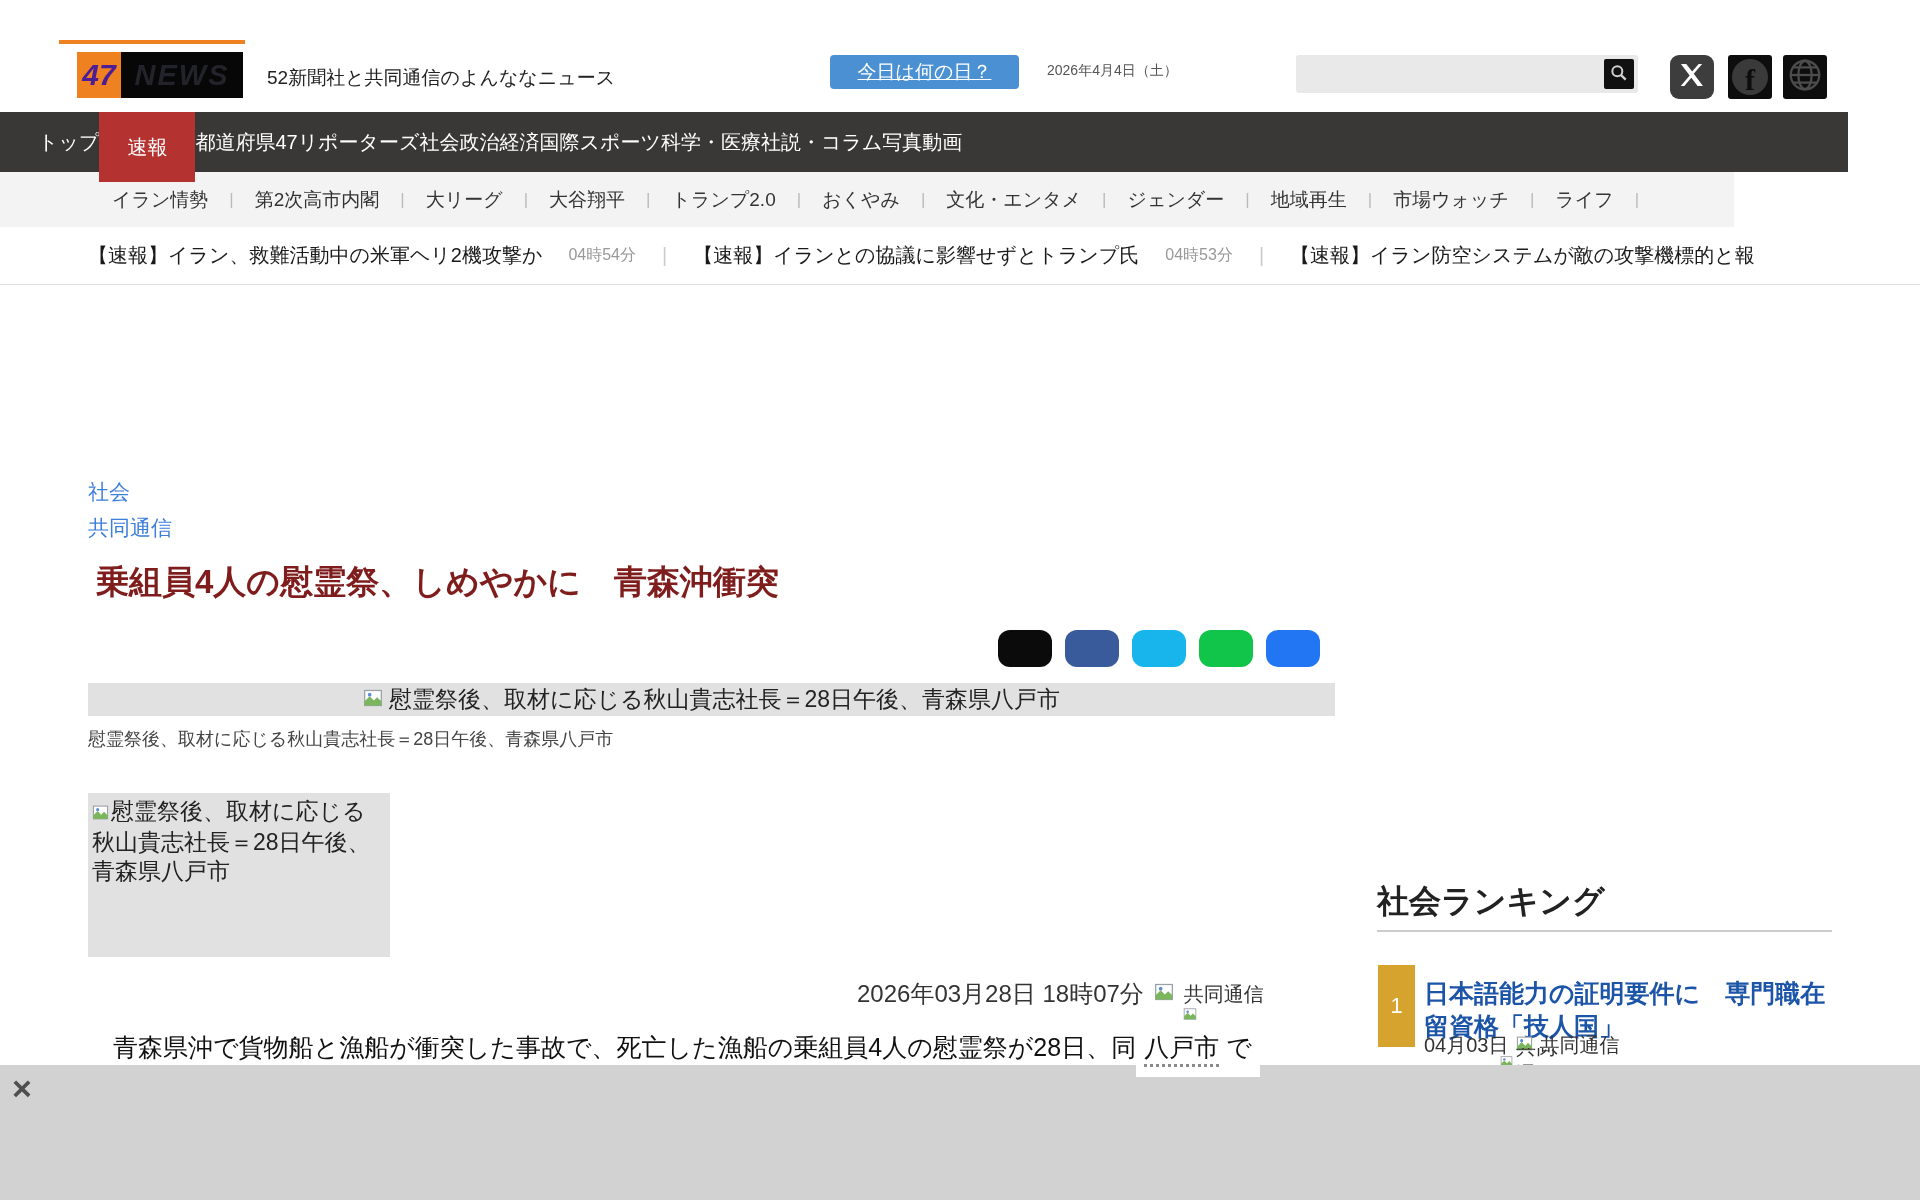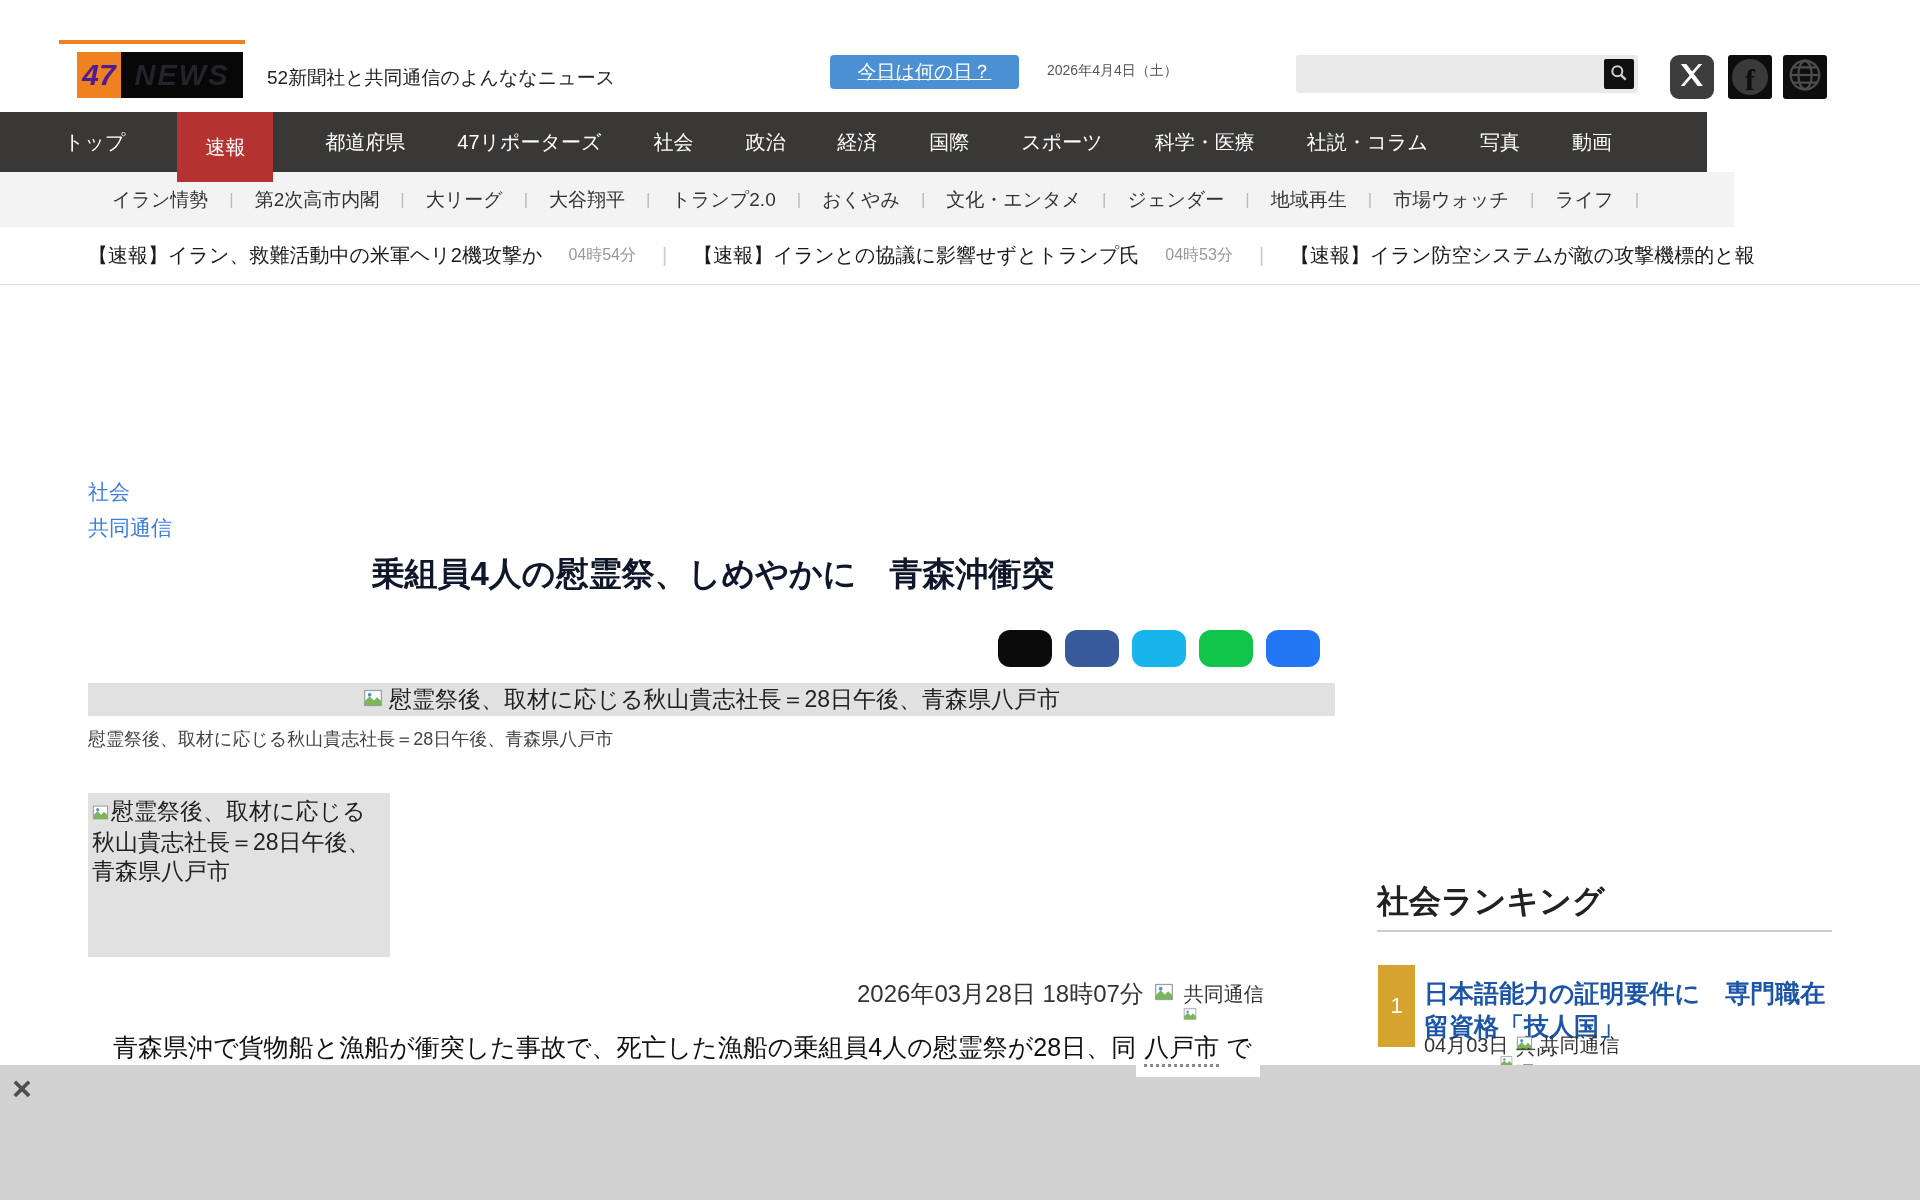--- a/index.html
+++ b/index.html
@@ -24,42 +24,42 @@
   .search-btn{position:absolute;right:4px;top:4px;width:30px;height:30px;background:#101010;border:none;border-radius:2px;
            display:flex;align-items:center;justify-content:center;cursor:pointer;}
   .sns{position:absolute;top:55px;width:44px;height:44px;display:flex;align-items:center;justify-content:center;}
   .sns-x{left:1670px;background:#3d3d3d;border-radius:9px;}
   .sns-fb{left:1728px;background:#0d0d0d;border-radius:3px;}
   .sns-globe{left:1783px;background:#0d0d0d;border-radius:3px;}
   .fb-circle{width:36px;height:36px;border-radius:50%;background:#3a3a3a;display:flex;align-items:flex-end;justify-content:center;overflow:hidden;}
   .fb-f{color:#0d0d0d;font-weight:bold;font-size:30px;line-height:30px;font-family:"Liberation Serif",serif;}
 
   
-  .mainnav{position:absolute;left:0;top:112px;width:1707px;height:60px;background:#393836;z-index:5;
-           display:flex;align-items:center;justify-content:space-between;padding:0 95px 0 64px;box-sizing:border-box;}
+  .mainnav{position:absolute;left:0;top:112px;width:1848px;height:60px;background:#393836;z-index:5;
+           display:flex;align-items:center;padding:0 95px 0 38px;box-sizing:border-box;}
   .nav-item{color:#fff;font-size:20px;height:60px;line-height:60px;white-space:nowrap;}
   .nav-item.active{background:#b43331;height:70px;line-height:70px;padding:0 28px;margin-top:10px;}
 
   
   .subnav{position:absolute;left:0;top:172px;width:1734px;height:55px;background:#f3f3f3;
           display:flex;align-items:center;padding-left:112px;box-sizing:border-box;}
   .subnav-item{font-size:19px;color:#333;white-space:nowrap;}
   .subnav-sep{color:#bbb;margin:0 21px;font-size:17px;}
 
   
   .ticker{position:absolute;left:0;top:227px;width:1920px;height:58px;background:#fff;border-bottom:1px solid #ddd;
           display:flex;align-items:center;padding-left:88px;box-sizing:border-box;overflow:hidden;}
   .ticker-text{font-size:20px;color:#1a1a1a;white-space:nowrap;}
   .ticker-time{font-size:16px;color:#999;margin-left:26px;white-space:nowrap;}
   .ticker-sep{color:#ccc;margin:0 26px;font-size:20px;}
 
   
   .cat-link{position:absolute;left:88px;top:478px;font-size:21px;color:#3c7edb;}
   .src-link{position:absolute;left:88px;top:514px;font-size:21px;color:#3c7edb;}
-  .title{position:absolute;left:88px;top:552px;width:1250px;font-size:33px;font-weight:bold;color:#0f172a;margin:0;text-align:center;}
+  .title{position:absolute;left:88px;top:552px;width:1250px;font-size:33px;font-weight:bold;color:#7f1d1d;margin:8px;}
   .share-row{position:absolute;left:998px;top:630px;display:flex;gap:13px;}
   .share-btn{width:54px;height:37px;border-radius:12px;border:none;cursor:pointer;}
   .sb1{background:#0b0b0b;} .sb2{background:#3a5b9b;} .sb3{background:#18b5ec;} .sb4{background:#10c54a;} .sb5{background:#2276f3;}
   .hero{position:absolute;left:88px;top:683px;width:1247px;height:33px;background:#e1e1e1;
         display:flex;align-items:center;justify-content:center;gap:6px;}
   .hero-alt{font-size:23px;color:#222;}
   .caption{position:absolute;left:88px;top:727px;font-size:18px;color:#444;}
   .thumb{position:absolute;left:88px;top:793px;width:294px;height:156px;background:#e1e1e1;padding:4px;}
   .thumb-alt{font-size:23px;color:#222;line-height:29px;}
   .thumb-alt .bimg{vertical-align:-2px;margin-right:2px;}

